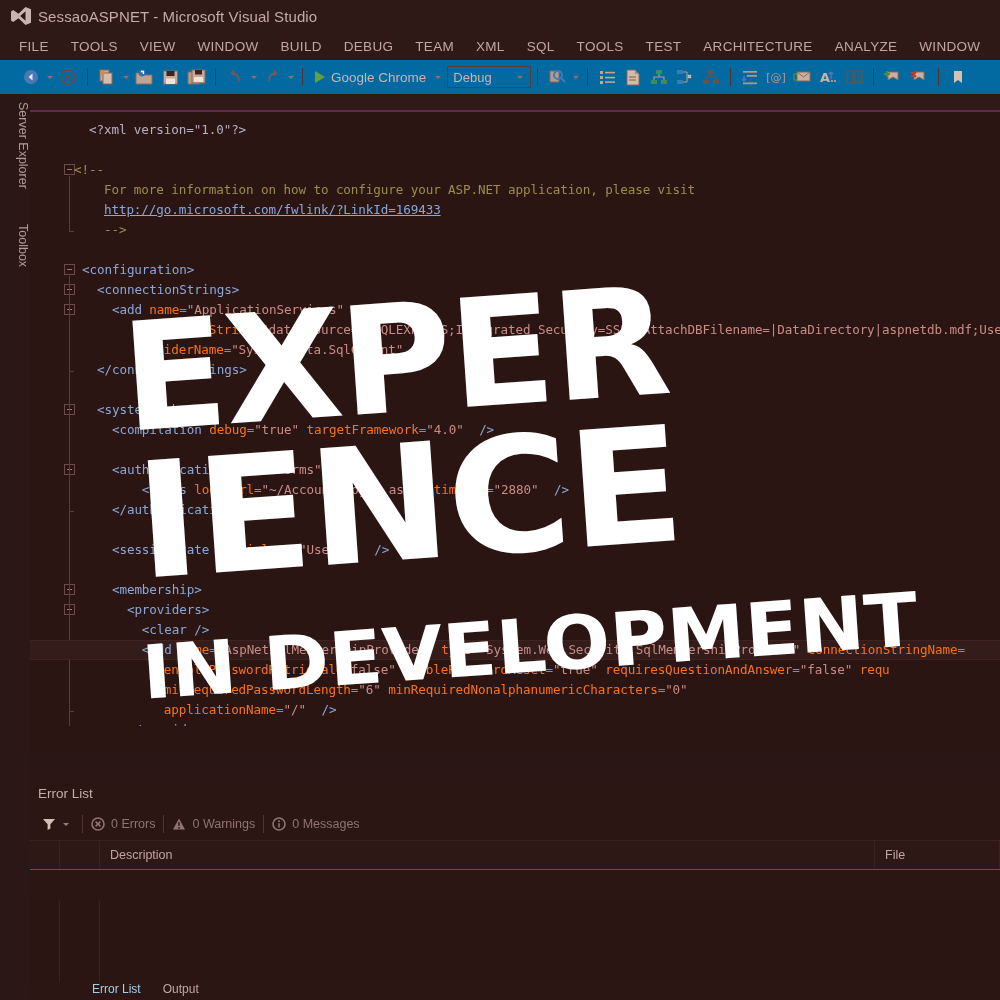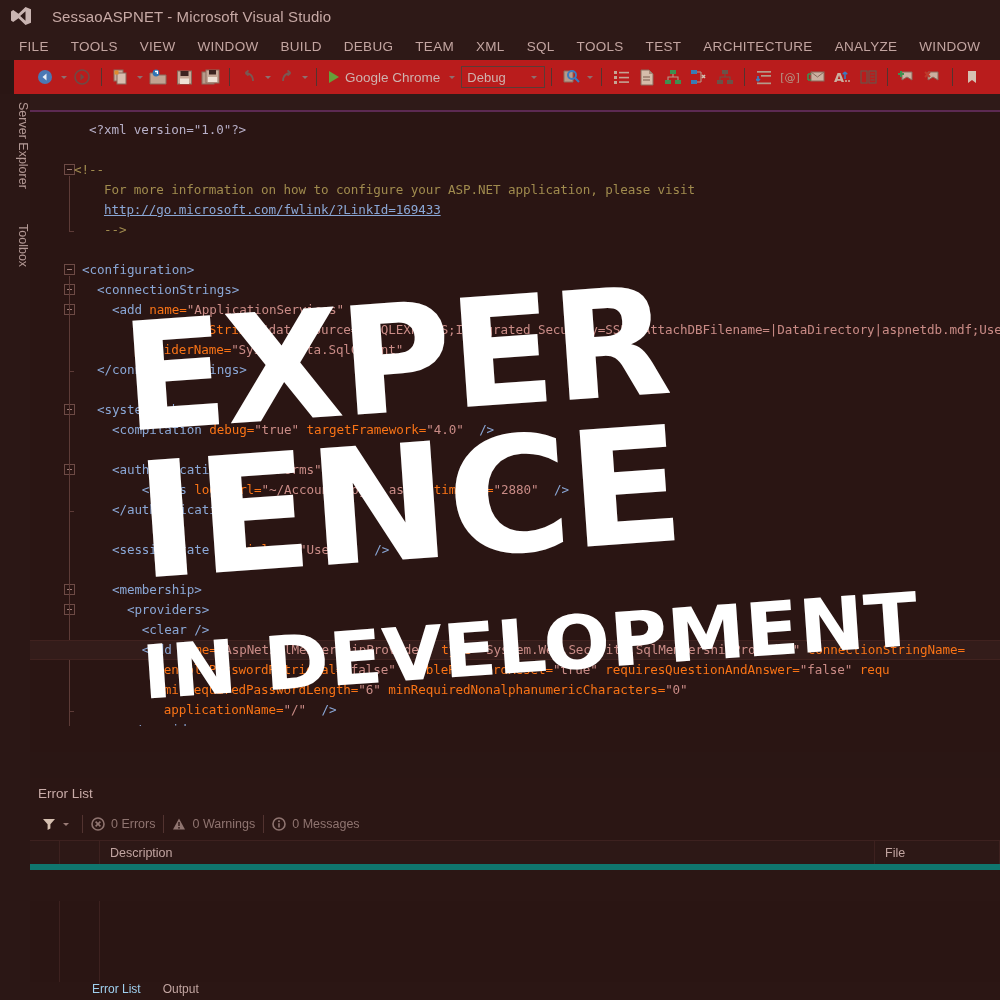--- a/index.html
+++ b/index.html
@@ -7,21 +7,21 @@
   body {
     background:#2a1614;
     font-family:"Liberation Sans", sans-serif;
     -webkit-font-smoothing:antialiased;
     position:relative;
   }
 
   
   #titlebar{
     height:32px; display:flex; align-items:center;
-    background:#2e1917; padding-left:10px; gap:20px;
+    background:#2e1917; padding-left:10px; gap:6px;
   }
   #vs-logo{ width:22px; height:20px; position:relative; flex:none; }
   #vs-logo svg{ display:block; }
   #title-text{
     font-size:15px; color:#c7a9a5; letter-spacing:.1px;
     white-space:nowrap;
   }
 
   
   #menubar{
@@ -29,21 +29,21 @@
     background:#2e1917; padding-left:8px; gap:0px;
   }
   .menu-item{
     font-size:13.5px; color:#c3a5a1; padding:3px 11px;
     white-space:nowrap; letter-spacing:.3px;
   }
 
   
   #toolbar{
     height:34px; display:flex; align-items:center;
-    background:#b91c1c; padding-left:18px; gap:0;margin-left:14px;
+    background:#0369a1; padding-left:18px; gap:0;
   }
   .tb{
     width:26px;height:26px;display:flex;align-items:center;justify-content:center;
     flex:none; position:relative;
   }
   .tb svg{display:block;}
   .tb-caret{
     width:11px;height:26px;display:flex;align-items:center;justify-content:center;flex:none;
   }
   .tb-caret i{
@@ -152,21 +152,21 @@
     height:32px;display:flex;align-items:center;padding-left:10px;gap:0;
   }
   #filter-icon{width:18px;height:18px;display:flex;align-items:center;justify-content:center;}
   #filter-caret{width:16px;display:flex;align-items:center;justify-content:center;}
   #filter-caret i{width:0;height:0;border-left:3.5px solid transparent;border-right:3.5px solid transparent;border-top:3.5px solid #9a7b76;}
   .el-sep{width:1px;height:18px;background:#523330;margin:0 8px;}
   .el-stat{display:flex;align-items:center;gap:6px;font-size:12.5px;color:#8f7470;}
   .el-stat svg{display:block;}
   #el-header{
     height:30px;display:flex;align-items:stretch;
-    border-top:1px solid #3d211f;border-bottom:6px solid #0f766e;
+    border-top:1px solid #3d211f;border-bottom:1px solid #0f766e;
     background:#2d1816;
   }
   .elh{
     display:flex;align-items:center;padding-left:10px;
     font-size:12.5px;color:#c2a5a1;border-right:1px solid #3d211f;
   }
   #elh-icon1{width:30px;padding:0;}
   #elh-icon2{width:40px;padding:0;}
   #elh-desc{width:775px;}
   #elh-file{flex:1;}

